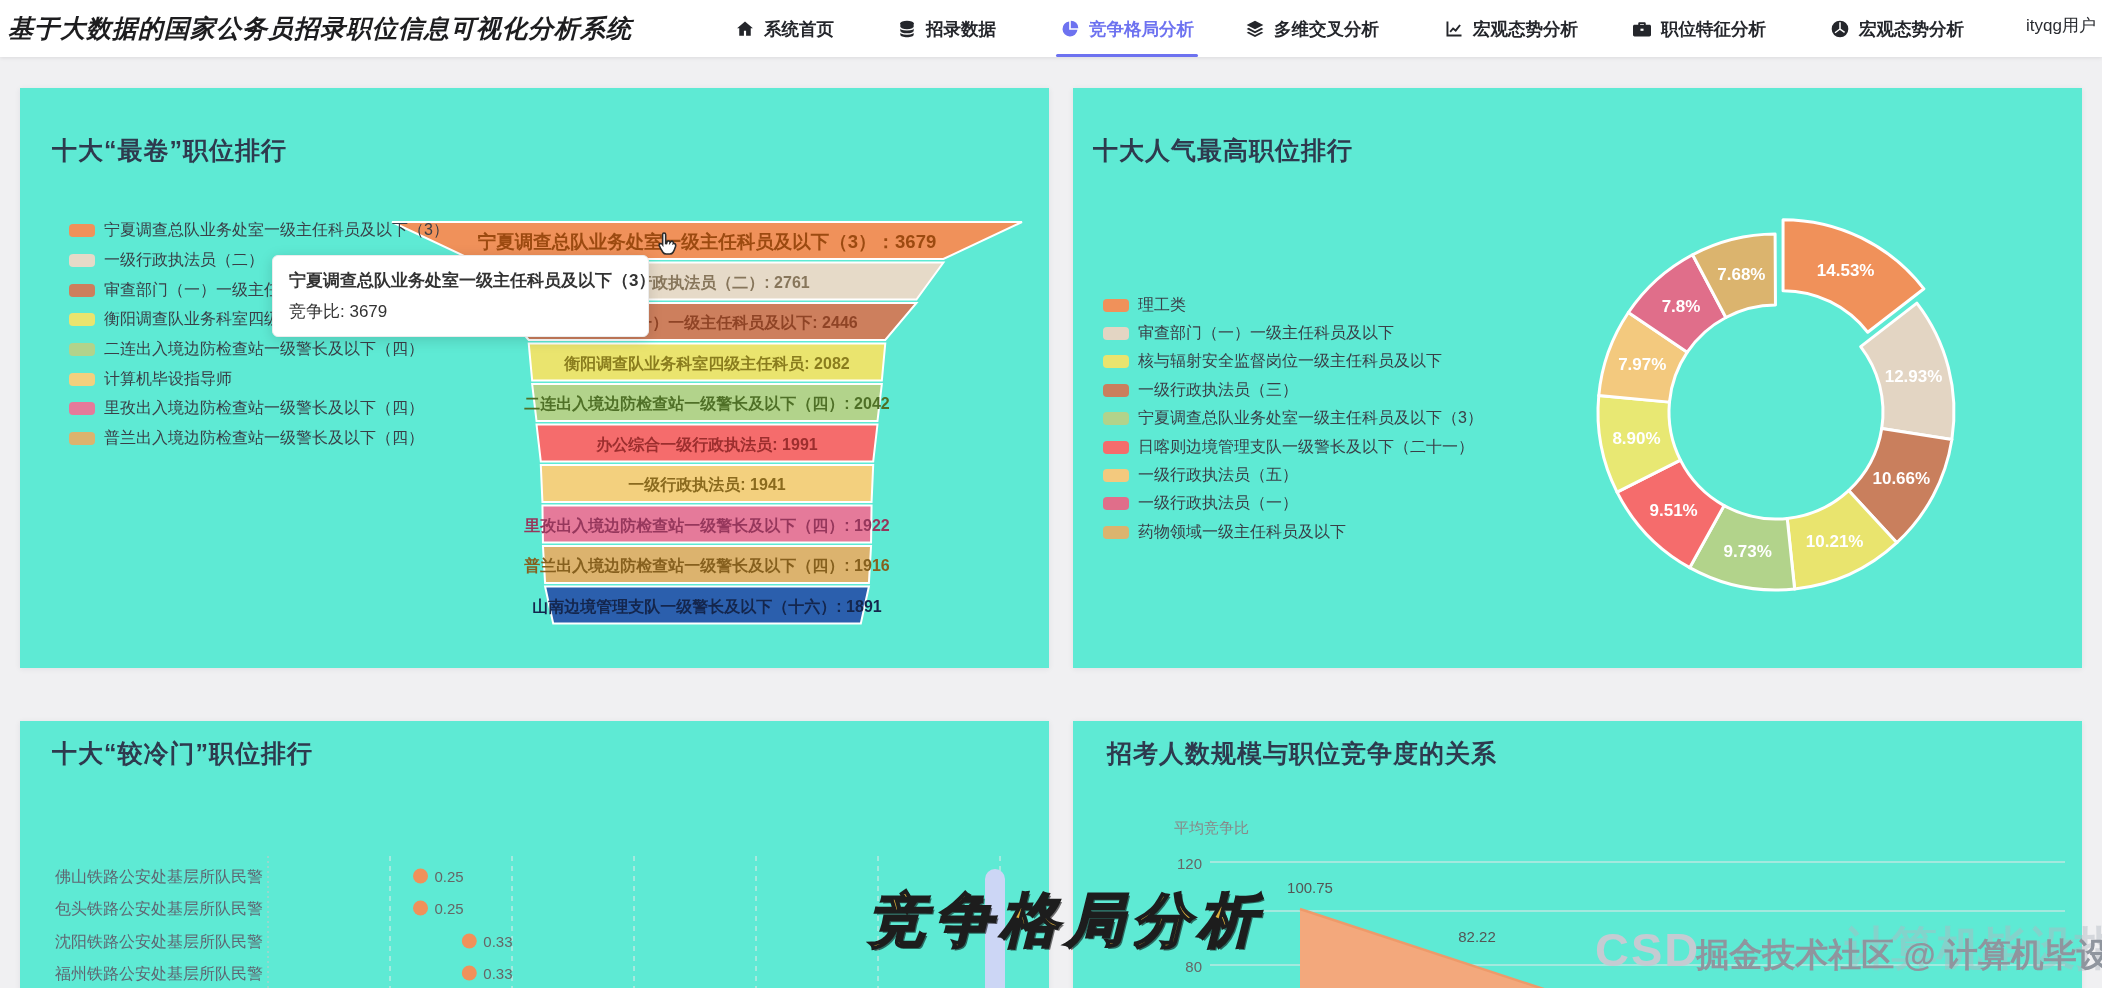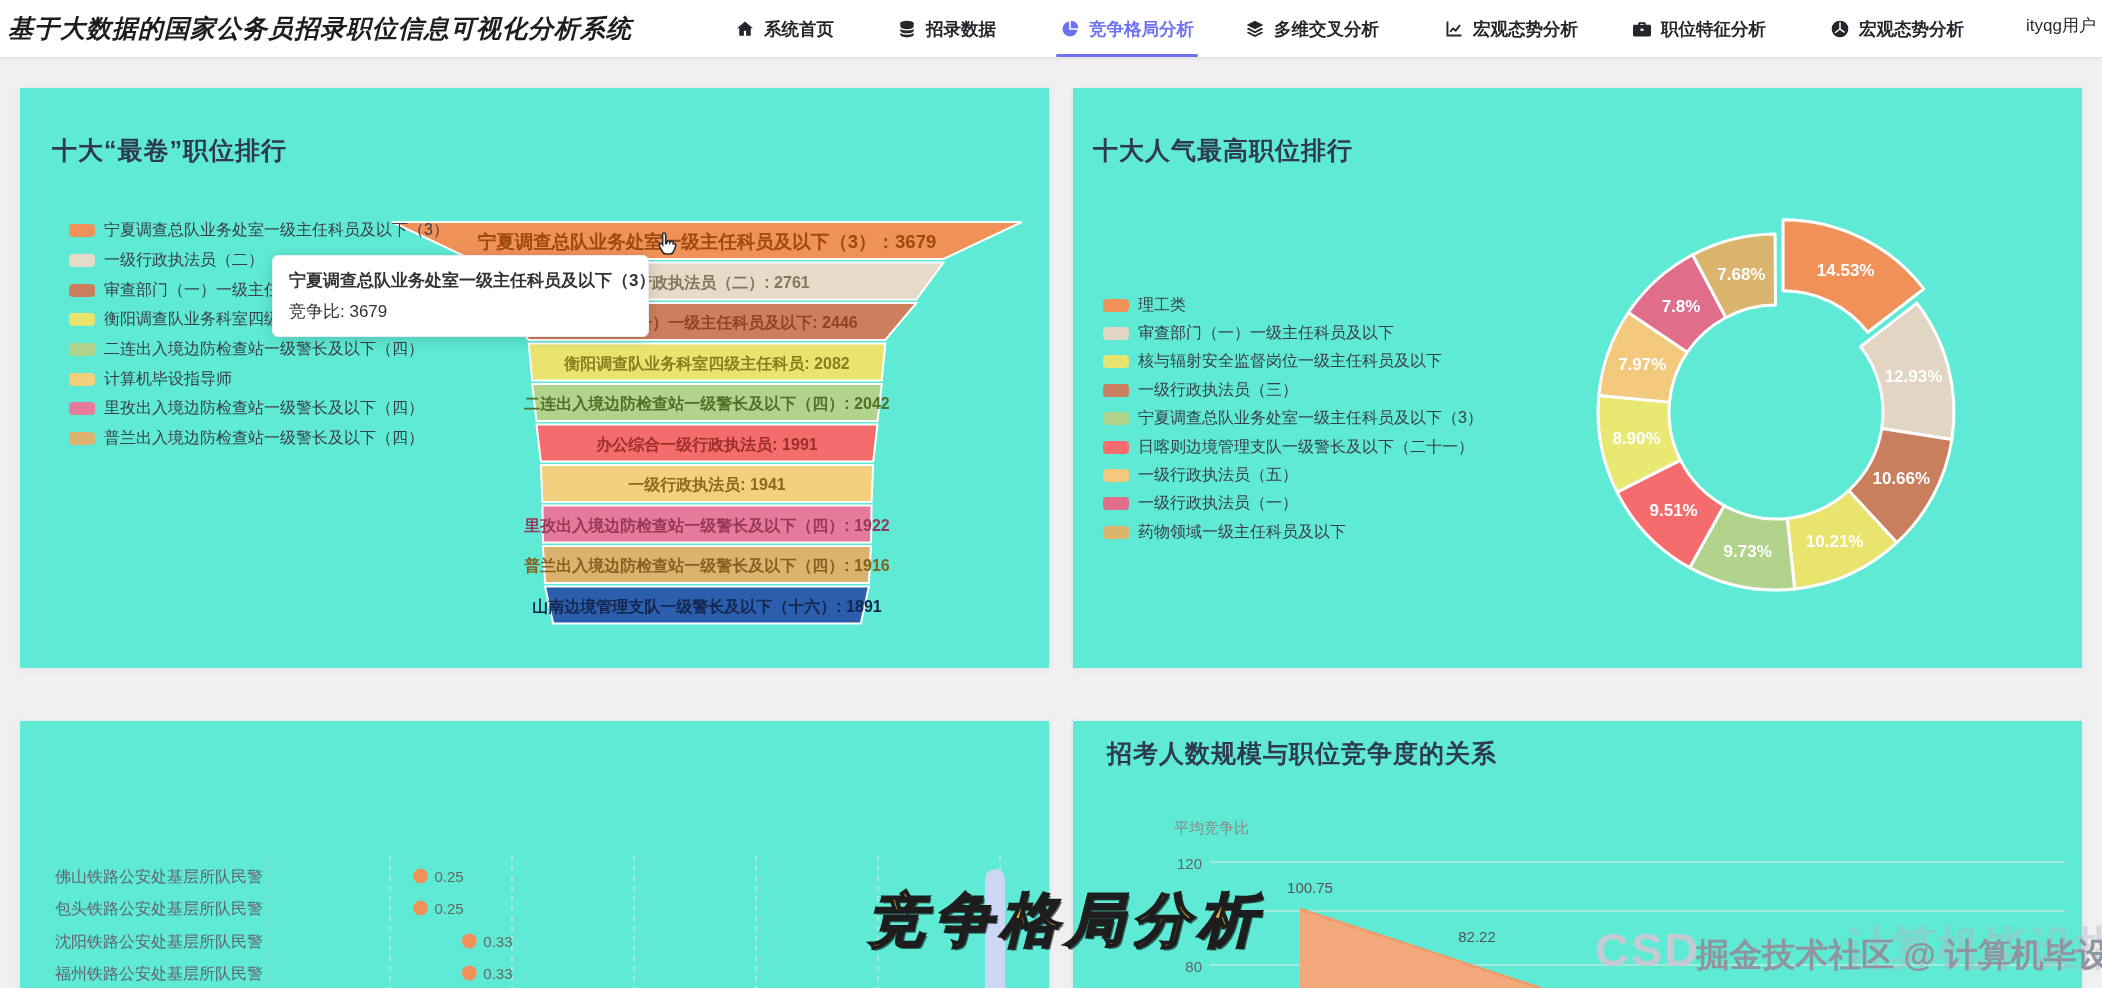--- a/index.html
+++ b/index.html
@@ -251,20 +251,21 @@
         <path d="M525.7587097194972,307.5827828270876 A178,178 0 0 1 555.4035220505734,224.50487601432707 L614.276274491075,264.19113333445506 A107,107 0 0 0 596.4560783145292,314.13122338482236 Z" fill="#f3c97e" stroke="#fff" stroke-width="3" stroke-linejoin="round"></path>
         <text x="569.2594632695801" y="276.27716652314933" text-anchor="middle" dominant-baseline="central" font-size="17" font-weight="700" fill="#ffffff">7.97%</text>
         <path d="M555.4035220505734,224.50487601432707 A178,178 0 0 1 619.6096685438544,166.74208248983402 L652.8721041246765,229.46855520456313 A107,107 0 0 0 614.276274491075,264.19113333445506 Z" fill="#e06e8a" stroke="#fff" stroke-width="3" stroke-linejoin="round"></path>
         <text x="608.0276650958065" y="218.43364360343918" text-anchor="middle" dominant-baseline="central" font-size="17" font-weight="700" fill="#ffffff">7.8%</text>
         <path d="M619.6096685438544,166.74208248983402 A178,178 0 0 1 702.1052781799704,146.0022486859321 L702.4621616025664,217.00135173817267 A107,107 0 0 0 652.8721041246765,229.46855520456313 Z" fill="#dbb46e" stroke="#fff" stroke-width="3" stroke-linejoin="round"></path>
         <text x="668.3778246934899" y="186.2854220605339" text-anchor="middle" dominant-baseline="central" font-size="17" font-weight="700" fill="#ffffff">7.68%</text>
       </svg>
   </section>
 
   <section class="card" id="card-cold">
+    <h2>十大“较冷门”职位排行</h2>
     <svg class="chart-svg" id="cold-svg" width="1029" height="320" viewBox="0 0 1029 320">
         <line x1="248" y1="135" x2="248" y2="320" stroke="#c9c9c9" stroke-width="1" stroke-dasharray="2,3"></line>
         <line x1="370" y1="135" x2="370" y2="320" stroke="#e9e9e9" stroke-width="1" stroke-dasharray="5,5"></line>
         <line x1="492" y1="135" x2="492" y2="320" stroke="#e9e9e9" stroke-width="1" stroke-dasharray="5,5"></line>
         <line x1="614" y1="135" x2="614" y2="320" stroke="#e9e9e9" stroke-width="1" stroke-dasharray="5,5"></line>
         <line x1="736" y1="135" x2="736" y2="320" stroke="#e9e9e9" stroke-width="1" stroke-dasharray="5,5"></line>
         <line x1="858" y1="135" x2="858" y2="320" stroke="#e9e9e9" stroke-width="1" stroke-dasharray="5,5"></line>
         <line x1="980" y1="135" x2="980" y2="320" stroke="#e9e9e9" stroke-width="1" stroke-dasharray="5,5"></line>
         <text x="243" y="155" text-anchor="end" dominant-baseline="central" font-size="16" fill="#5f6672">佛山铁路公安处基层所队民警</text>
         <circle cx="400.5" cy="155" r="7.5" fill="#f0915a"></circle>

